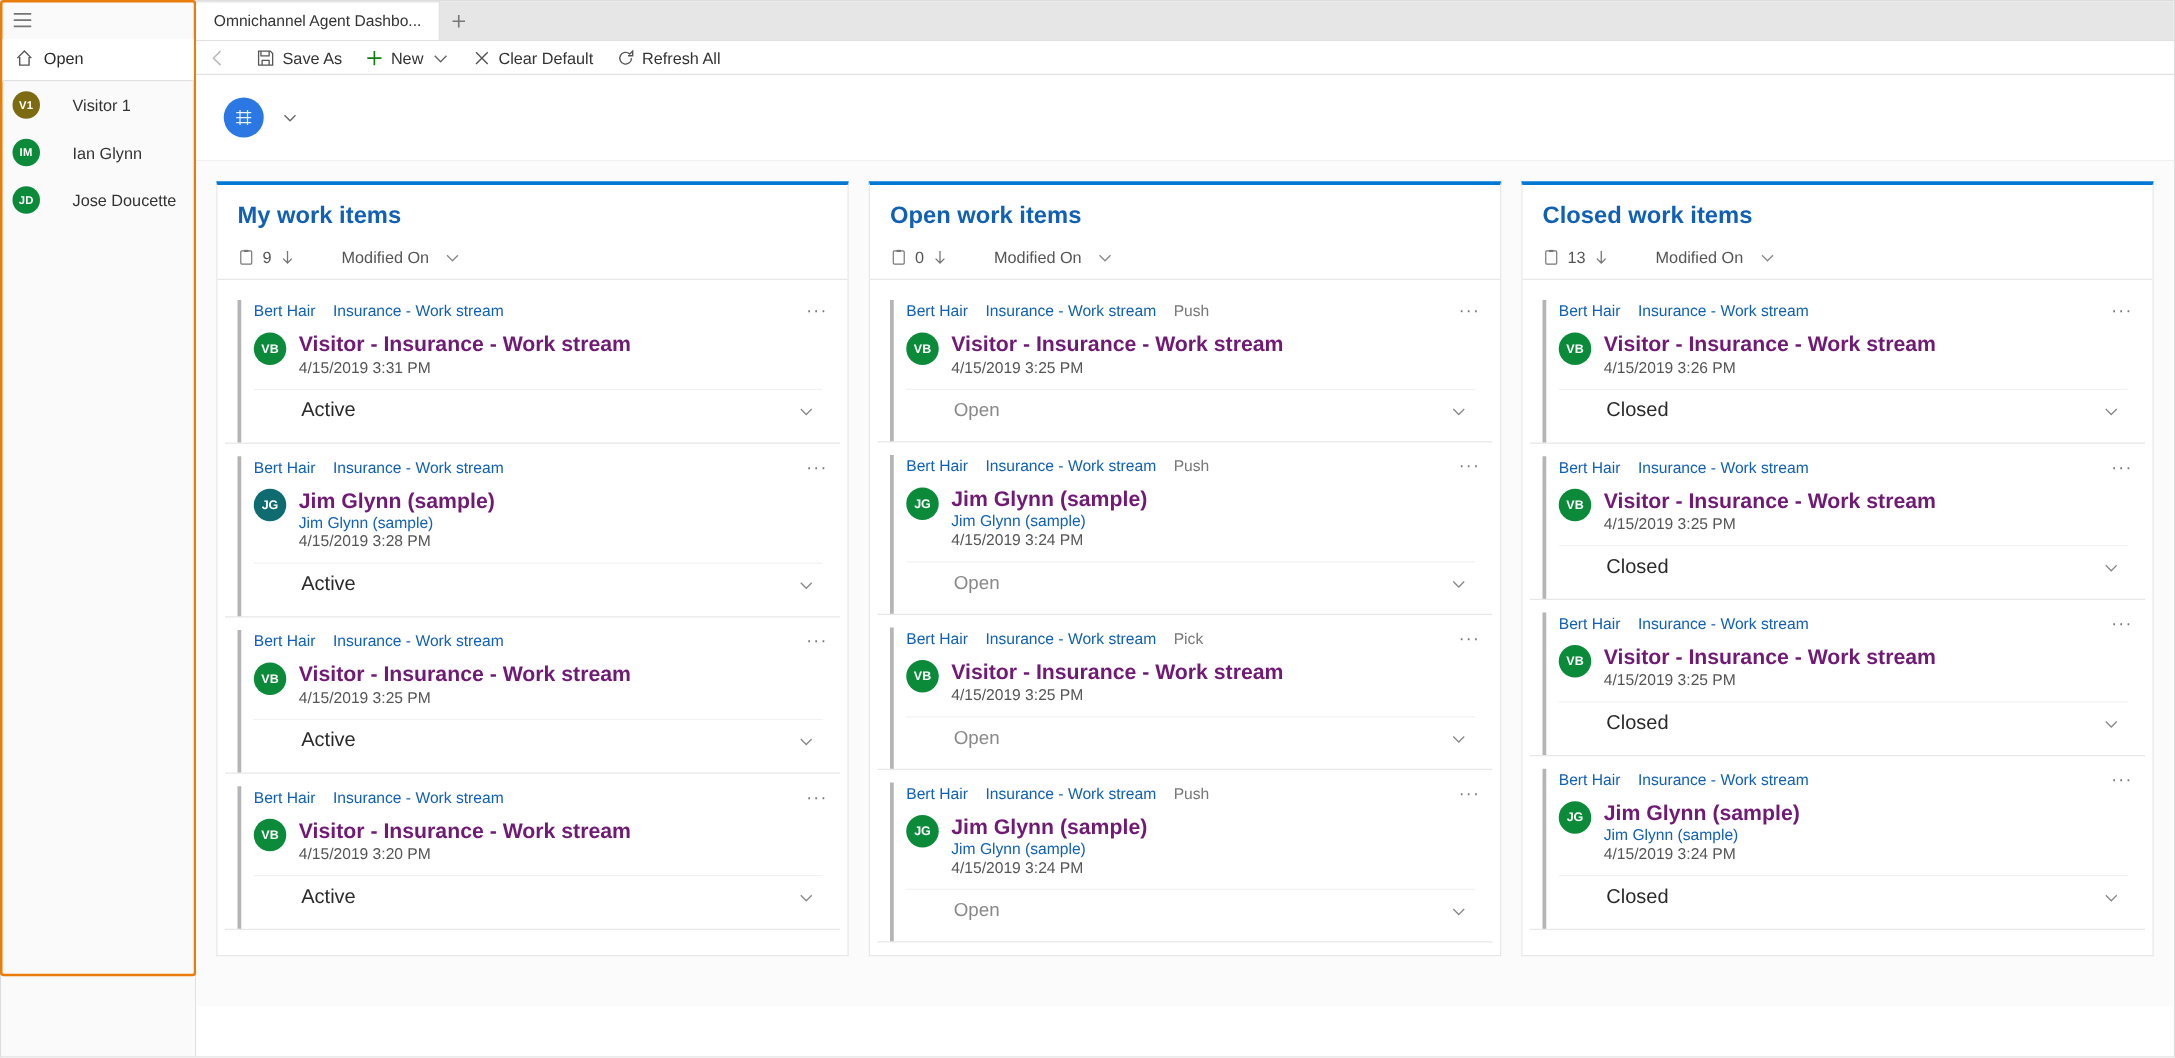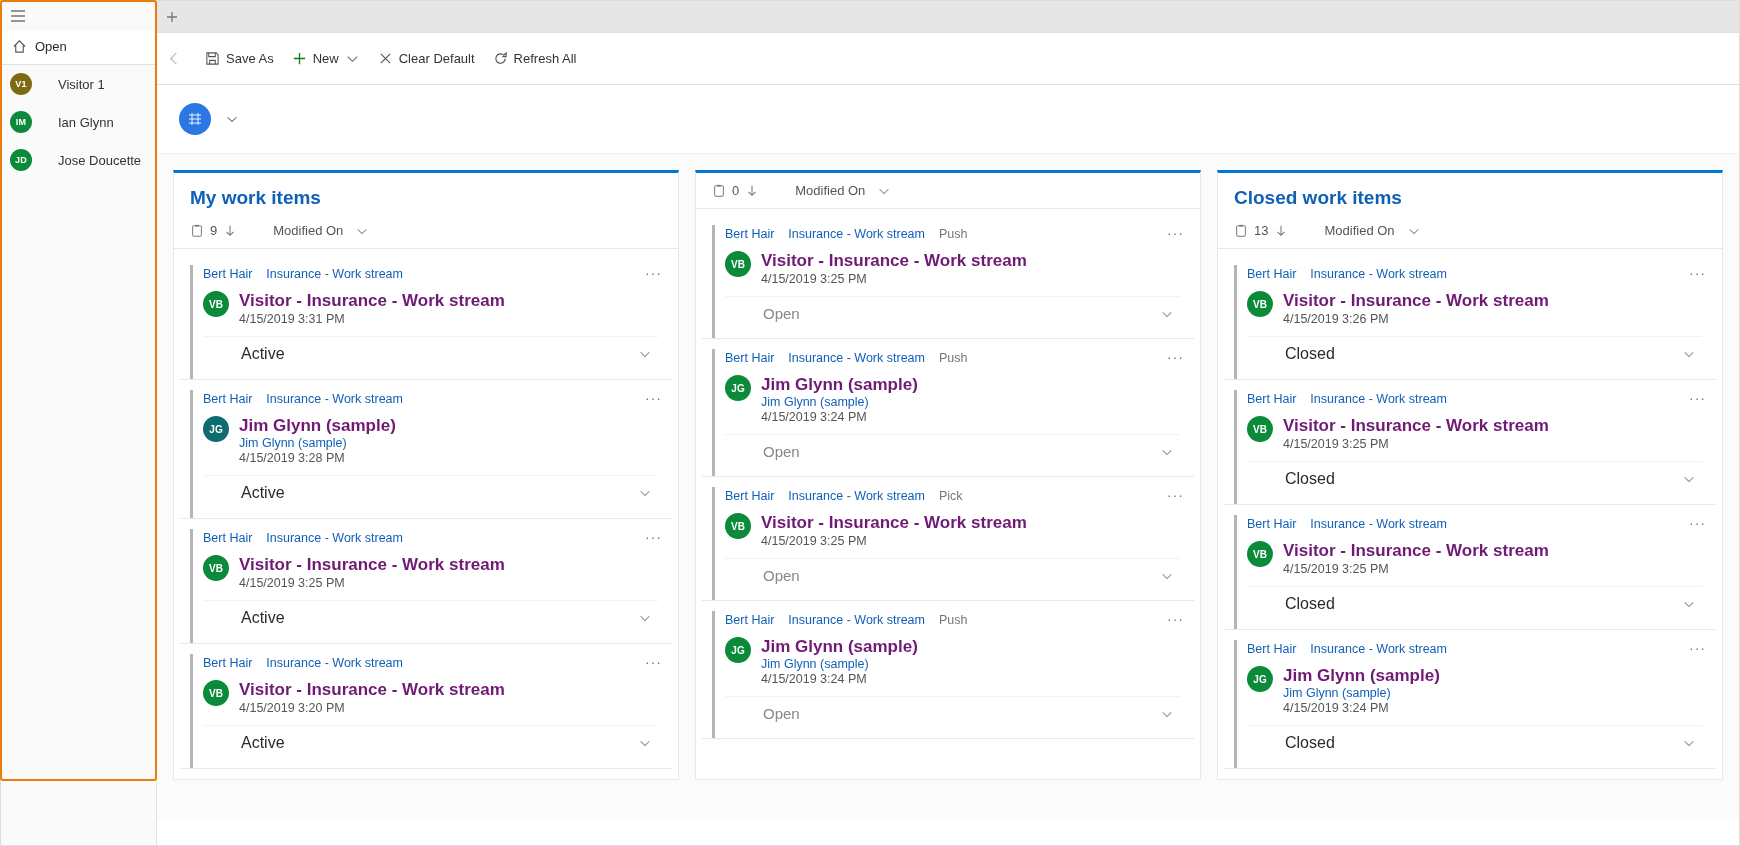--- a/index.html
+++ b/index.html
@@ -28,21 +28,21 @@
   .home-row{display:flex;align-items:center;gap:8px;padding:8px 10px 10px;border-bottom:1px solid var(--border);background:#fff}
   .sb-item{display:flex;align-items:center;gap:26px;padding:8px 8px}
   .sb-item .avatar{width:22px;height:22px;border-radius:50%;color:#fff;font-size:9px;font-weight:600;display:flex;align-items:center;justify-content:center;letter-spacing:.3px}
   .sb-item .label{font-size:13px;color:#333}
 
   
   .main{flex:1;display:flex;flex-direction:column;background:#fff;min-width:0}
   .tabstrip{height:32px;background:var(--tabbg);display:flex;align-items:stretch;border-bottom:1px solid var(--border)}
   .tab{display:flex;align-items:center;padding:0 14px;background:#fff;border-right:1px solid var(--border);border-top:1px solid var(--border);font-size:12.5px;color:#333;max-width:200px}
   .tab-add{display:flex;align-items:center;justify-content:center;width:30px;color:#555}
-  .toolbar{height:52px;display:flex;align-items:center;gap:18px;padding:0 10px;border-bottom:1px solid var(--border);background:#fff}
+  .toolbar{height:27px;display:flex;align-items:center;gap:18px;padding:0 10px;border-bottom:1px solid var(--border);background:#fff}
   .tb-btn{display:flex;align-items:center;gap:6px;font-size:13px;color:#333}
   .tb-btn svg{width:15px;height:15px}
   .tb-back{width:20px;color:#999}
   .tb-new svg{color:#107c10}
   .sect-title{display:flex;align-items:center;gap:14px;padding:18px 22px 18px;background:#fff;border-bottom:1px solid #f0f0f0}
   .sect-badge{width:32px;height:32px;border-radius:50%;background:#2b78e4;color:#fff;display:flex;align-items:center;justify-content:center}
   .sect-title h1{font-size:22px;font-weight:400;margin:0;color:#323130}
   .board{display:flex;gap:16px;padding:16px 16px 40px;overflow:auto;background:#fbfbfb}
   .col{flex:1;min-width:440px;background:#fff;border:1px solid var(--softborder);border-top:3px solid var(--stream-blue)}
   .col-head{padding:14px 16px 4px}
@@ -97,20 +97,23 @@
             <div class="avatar" style="background:#0b8a3a">JD</div>
    <div class="label">Jose Doucette</div>
           </div>
         </div>
     </div>
   </div>
 
   <div class="main">
 
     <div class="tabstrip">
+      <div class="tab">
+        <span>Omnichannel Agent Dashbo...</span>
+      </div>
       <div class="tab-add">
         <svg width="12" height="12" viewBox="0 0 12 12">
             <path d="M6 1v10M1 6h10" stroke="#777" stroke-width="1.3"></path>
           </svg>
       </div>
     </div>
 
     <div class="toolbar">
       <div class="tb-btn tb-back">
         <svg viewBox="0 0 16 16">
@@ -270,20 +273,21 @@
           <span>Active</span>
           <svg class="chev" viewBox="0 0 16 16">
                     <path d="M3 6l5 5 5-5" fill="none" stroke="#888" stroke-width="1.2"></path>
                   </svg>
         </div>
       </div>
     </div>
           </div>
         </div>
         <div class="col">
+    <div class="col-head"><span class="col-title">Open work items</span></div>
     <div class="col-sub">
       <span class="count">
               <svg viewBox="0 0 16 16">
                 <rect x="3" y="2" width="10" height="12" rx="1" fill="none" stroke="#777" stroke-width="1.1"></rect>
                 <rect x="6" y="1" width="4" height="2" fill="#777"></rect>
               </svg>
               <span>0</span>
               <svg viewBox="0 0 16 16">
                 <path d="M8 2v10M4 9l4 4 4-4" fill="none" stroke="#777" stroke-width="1.2"></path>
               </svg>

